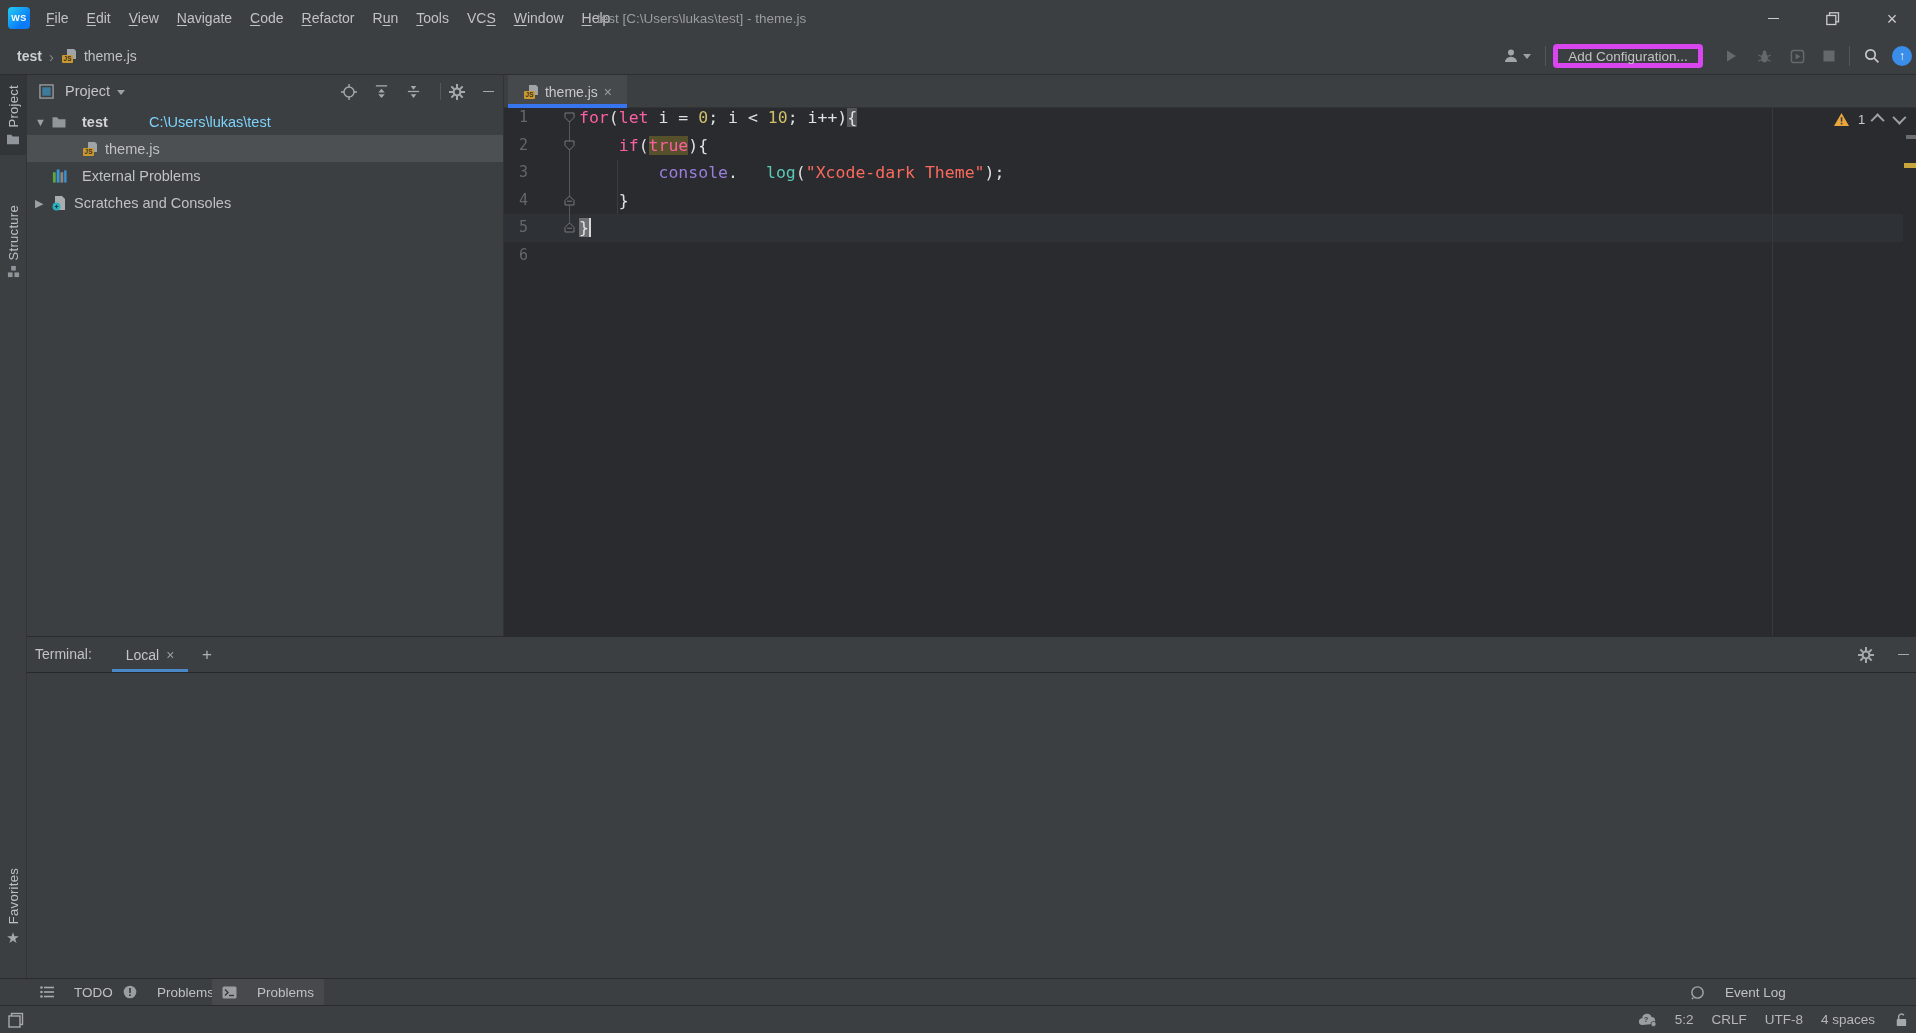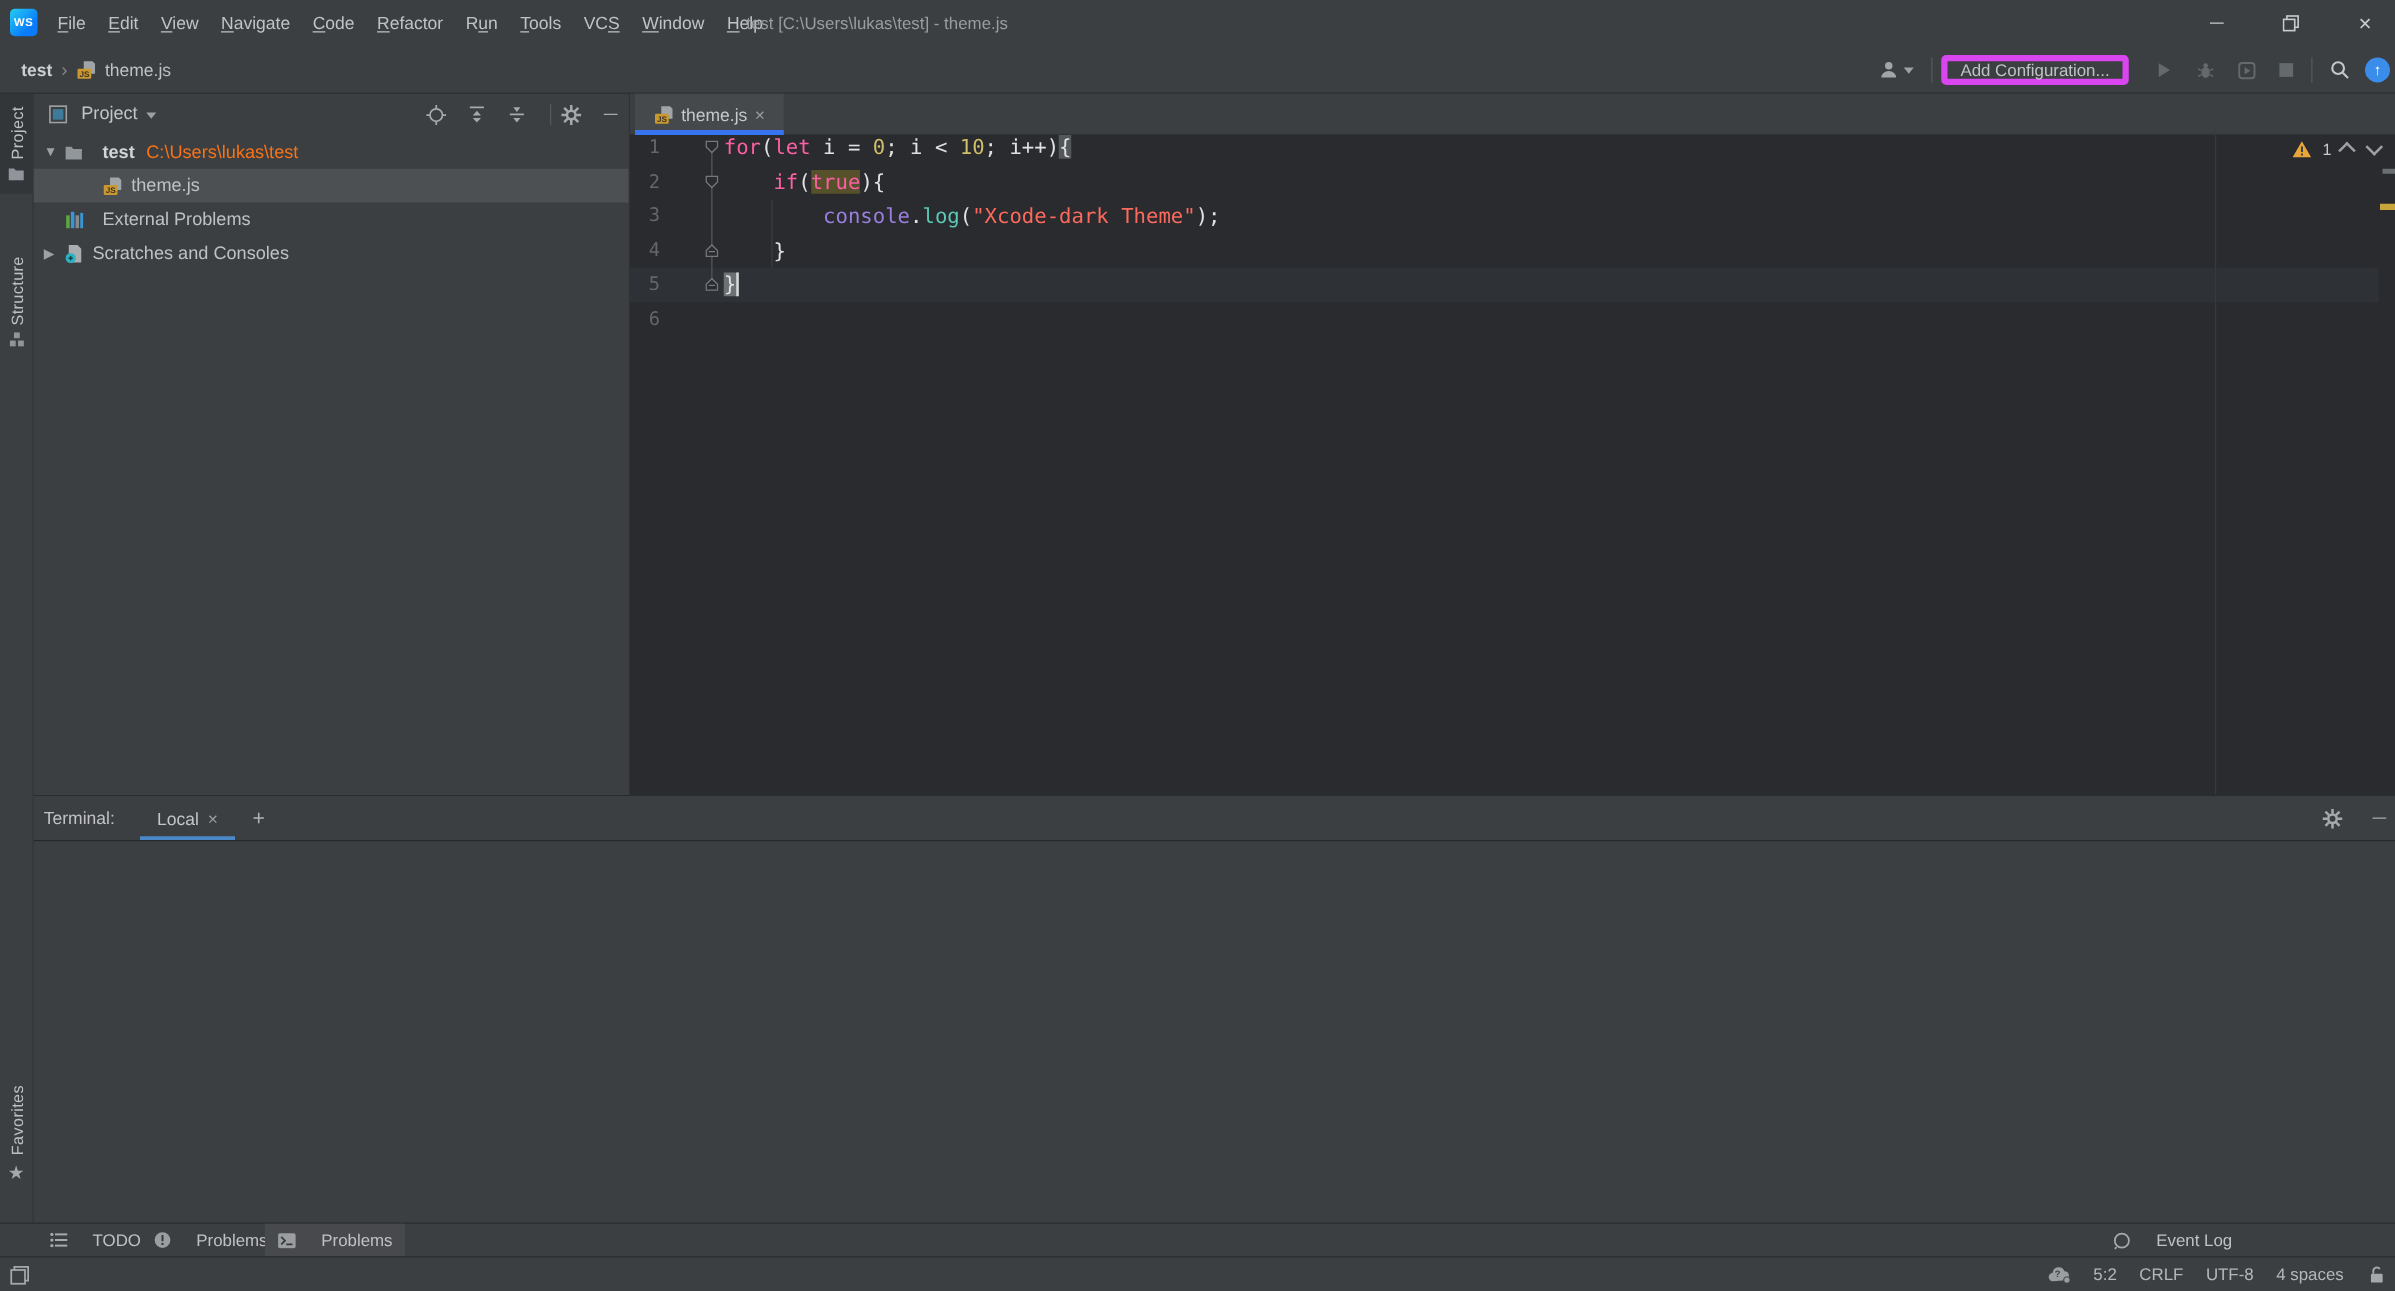--- a/index.html
+++ b/index.html
@@ -45,42 +45,42 @@
   
   #project-panel{position:absolute;left:27px;top:75px;width:476px;height:561px;}
   #pp-header{position:absolute;left:0;top:0;width:476px;height:33px;}
   #pp-title{position:absolute;left:38px;top:0;line-height:33px;font-size:14.5px;color:#c3c5c7;}
   .pp-ico{position:absolute;top:8px;width:17px;height:17px;display:flex;align-items:center;justify-content:center;color:#a6a9ab;}
   .tree-row{position:absolute;left:0;width:476px;height:27px;font-size:14.5px;color:#bfc1c3;}
   .tree-row > *{position:absolute;top:50%;transform:translateY(-50%);}
   .row-selected{background:var(--selection_row);}
   .tree-chevron{font-size:11px;color:#9da1a4;}
   .tree-label-b{font-weight:bold;color:#d2d4d6;}
-  .tree-path{color:#f97316;}
+  .tree-path{color:#7dd3fc;margin-left:32px;}
 
   
   #editor{position:absolute;left:503px;top:75px;width:1413px;height:561px;border-left:1px solid #313335;box-sizing:border-box;}
   #editor-body{position:absolute;left:0;top:29px;width:1412px;height:532px;background:var(--editor_bg);z-index:1;}
   #tabbar{position:absolute;left:0;top:0;width:1412px;height:33px;background:var(--panel_bg);z-index:2;border-bottom:1px solid #323436;box-sizing:border-box;}
   #edit-tab{position:absolute;left:4px;top:0;width:119px;height:33px;background:#46494b;display:flex;align-items:center;justify-content:center;gap:6px;font-size:14px;color:#c6c8ca;}
   #edit-tab-underline{position:absolute;left:4px;top:29px;width:119px;height:4px;background:var(--accent_tab);}
   .tab-close{color:#9b9ea1;font-size:14px;line-height:14px;}
   .gutter-num{position:absolute;left:0;width:24px;height:27.5px;line-height:27.5px;text-align:right;
               font-family:"DejaVu Sans Mono",monospace;font-size:15px;color:#63676b;}
   .fold-marker{position:absolute;left:59px;width:13px;height:13px;}
   #fold-line{position:absolute;left:65px;top:13px;width:1px;height:111px;background:#54585c;}
   .code-line{position:absolute;left:75px;height:27.5px;line-height:27.5px;white-space:pre;
              font-family:"DejaVu Sans Mono",monospace;font-size:16.5px;}
   #current-line{position:absolute;left:0;top:110px;width:1399px;height:27.5px;background:var(--current_line);}
   #margin-guide{position:absolute;left:1268px;top:0;width:1px;height:532px;background:#37393c;}
   #indent-guide{position:absolute;left:113px;top:56px;width:1px;height:54px;background:#3a3d41;}
   .tk-keyword{color:var(--keyword);}
   .tk-number{color:var(--number);}
   .tk-object{color:var(--object);}
-  .tk-method{color:var(--method);}
+  .tk-method{color:var(--method);margin-left:28px;}
   .tk-string{color:var(--string);}
   .tk-plain{color:var(--plain);}
   .hl-word{background:var(--word_highlight);}
   .hl-brace{background:var(--brace_highlight);}
   .hl-cursor{background:#6e7174;border-right:2px solid #d6d7d8;}
   #warn-widget{position:absolute;left:1330px;top:5px;height:20px;display:flex;align-items:center;gap:9px;z-index:3;}
   #warn-count{font-size:13px;color:#c8cacb;}
   .chev{width:8px;height:8px;border-left:2px solid #9da1a4;border-top:2px solid #9da1a4;}
   .chev-up{transform:rotate(45deg) translateY(2px);}
   .chev-down{transform:rotate(225deg) translateY(2px);}

